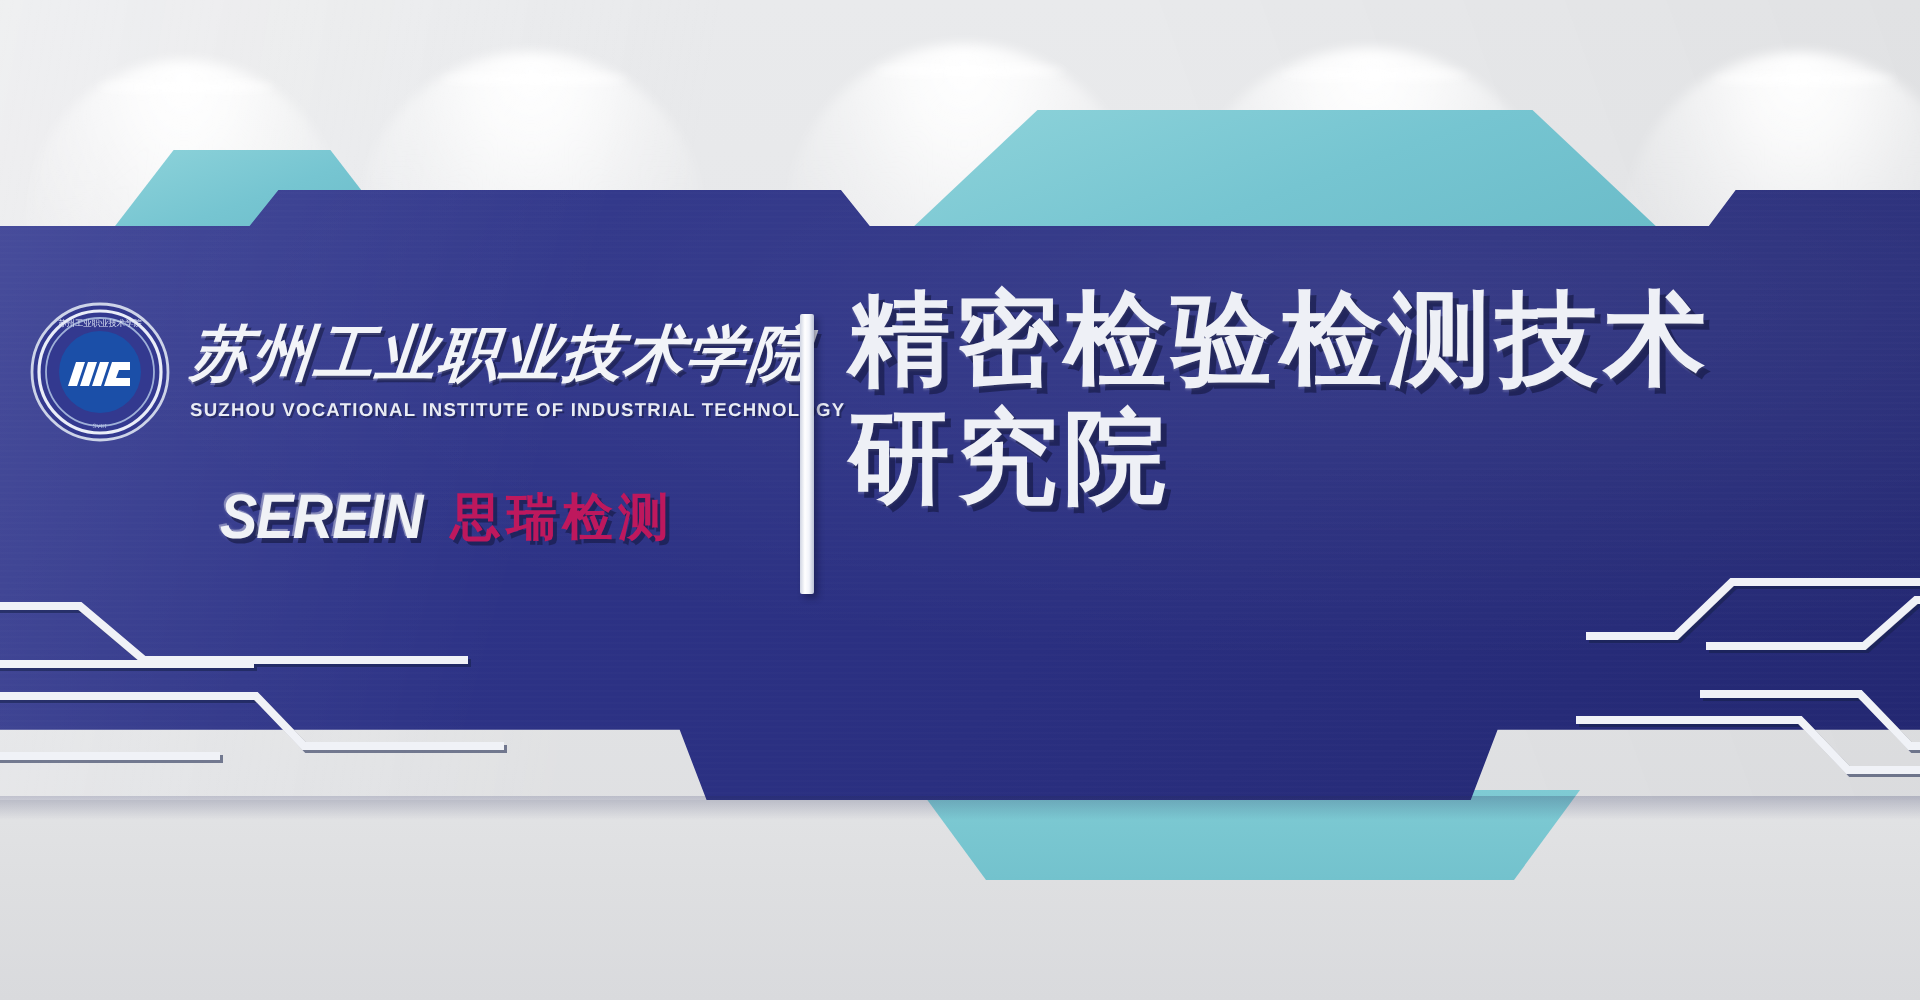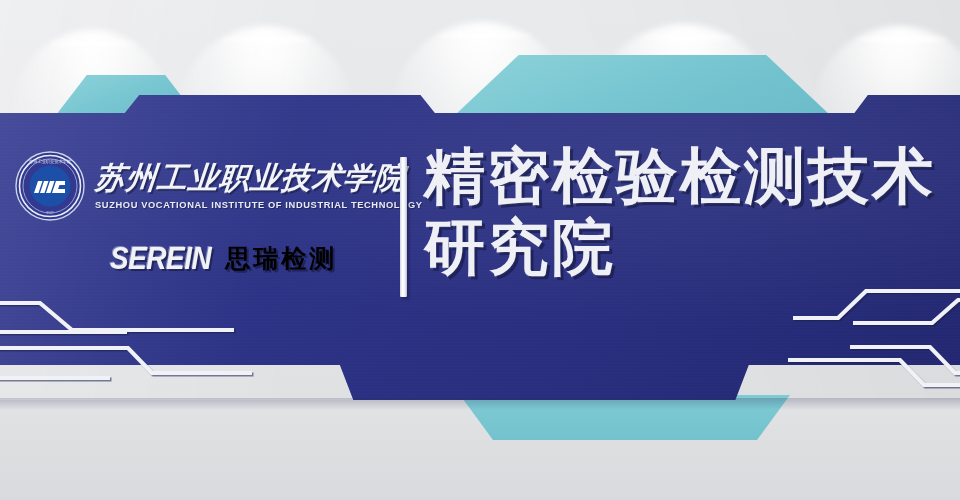--- a/index.html
+++ b/index.html
@@ -168,37 +168,37 @@
        2px 2px 0 rgba(18,22,58,.6),
       -1px -1px 0 rgba(255,255,255,.35),
        0 0 2px rgba(255,255,255,.25);
     transform:scaleY(1.12);
     white-space:nowrap;
   }
   .serein-cn{
     font-family:"DejaVu Sans","Liberation Sans",sans-serif;
     font-size:25px;font-weight:700;
     letter-spacing:3px;
-    color:#000000;
+    color:#be185d;
     text-shadow:2px 2px 0 rgba(18,22,58,.55);
     white-space:nowrap;
   }
 
   .divider{
     position:absolute;left:400px;top:62px;
     width:7px;height:140px;
     background:linear-gradient(to right,#cfd4e2 0%,#ffffff 35%,#f2f4fa 65%,#b9c0d4 100%);
     box-shadow:2px 2px 3px rgba(15,18,50,.45);
     border-radius:1px;
   }
 
   .headline{
     position:absolute;left:424px;top:46px;width:520px;
     font-family:"DejaVu Sans","Liberation Sans",sans-serif;
-    font-size:61px;
+    font-size:51px;
     font-weight:700;
     line-height:1.16;
     letter-spacing:3px;
     color:#eef0f6;
     text-shadow:3px 3px 0 rgba(16,20,56,.55), 0 1px 1px rgba(255,255,255,.18);
     white-space:pre-line;
   }
 </style>
 </head>
 <body>

